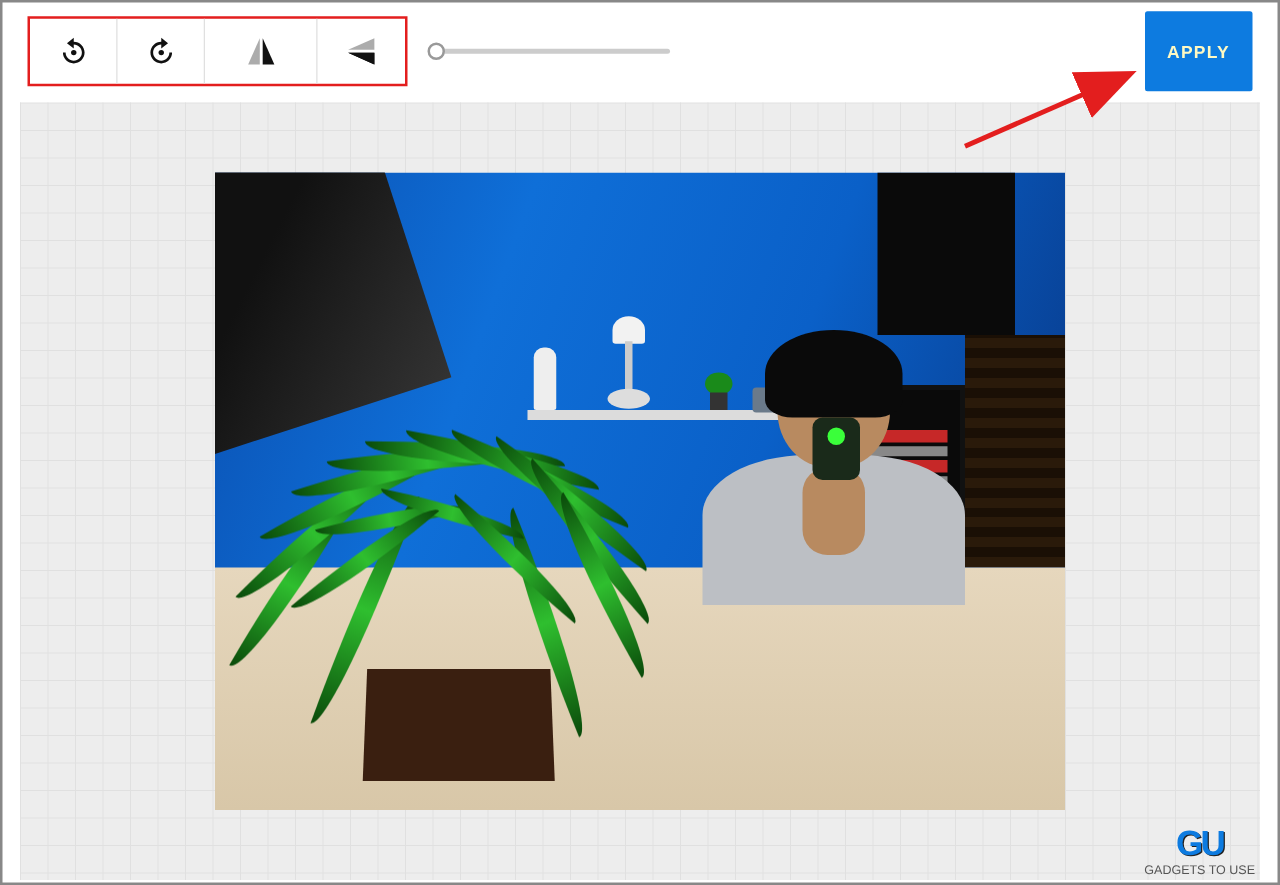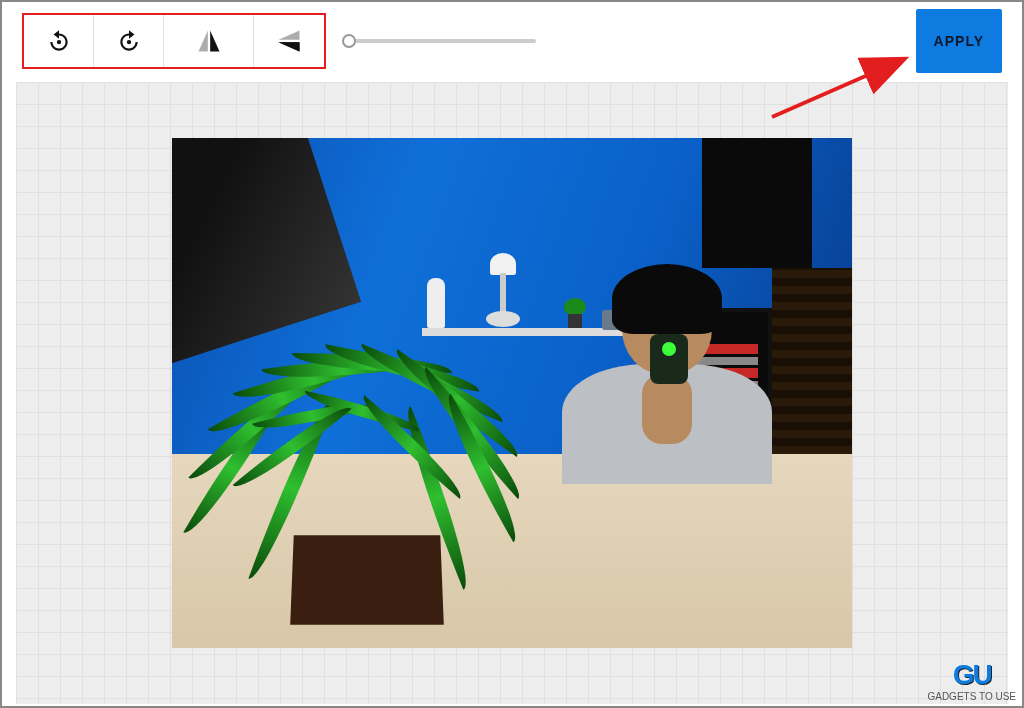--- a/index.html
+++ b/index.html
@@ -54,21 +54,21 @@
       left: -4px;
       top: -5px;
       width: 14px;
       height: 14px;
       background: #fff;
       border: 2px solid #999;
       border-radius: 50%;
     }
     .apply-btn {
       background: #0d7be0;
-      color: #0f172a;
+      color: #fef9c3;
       font-weight: bold;
       font-size: 14px;
       letter-spacing: 1px;
       padding: 24px 18px;
       border: none;
       cursor: pointer;
       border-radius: 2px;
     }
     .canvas-area {
       position: absolute;
@@ -160,21 +160,21 @@
     .plant .foliage span{
       position:absolute; width:160px; height:20px;
       background:linear-gradient(90deg,#0a4a0a,#2fbf2f 50%,#0a4a0a);
       border-radius:0 100% 0 100%;
     }
     .arrow-annot{
       position:absolute; right:105px; top:50px;
       width:150px; height:70px; pointer-events:none;
     }
     .logo{
-      position:absolute; right:6px; bottom:4px;
+      position:absolute; right:18px; bottom:4px;
       font-size:10px; color:#555; text-align:center;
     }
     .logo .gu{font-size:28px;font-weight:900;font-family:Impact,Arial;letter-spacing:-2px;color:#0d7be0;text-shadow:1px 1px 0 #222;}
   </style>
 </head>
 <body>
 
 <div class="toolbar">
   <div class="tool-group">
     <div class="tool-btn">

